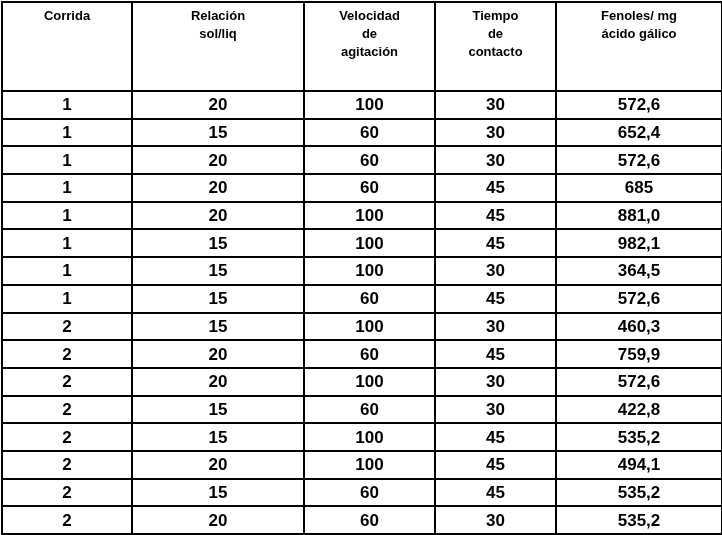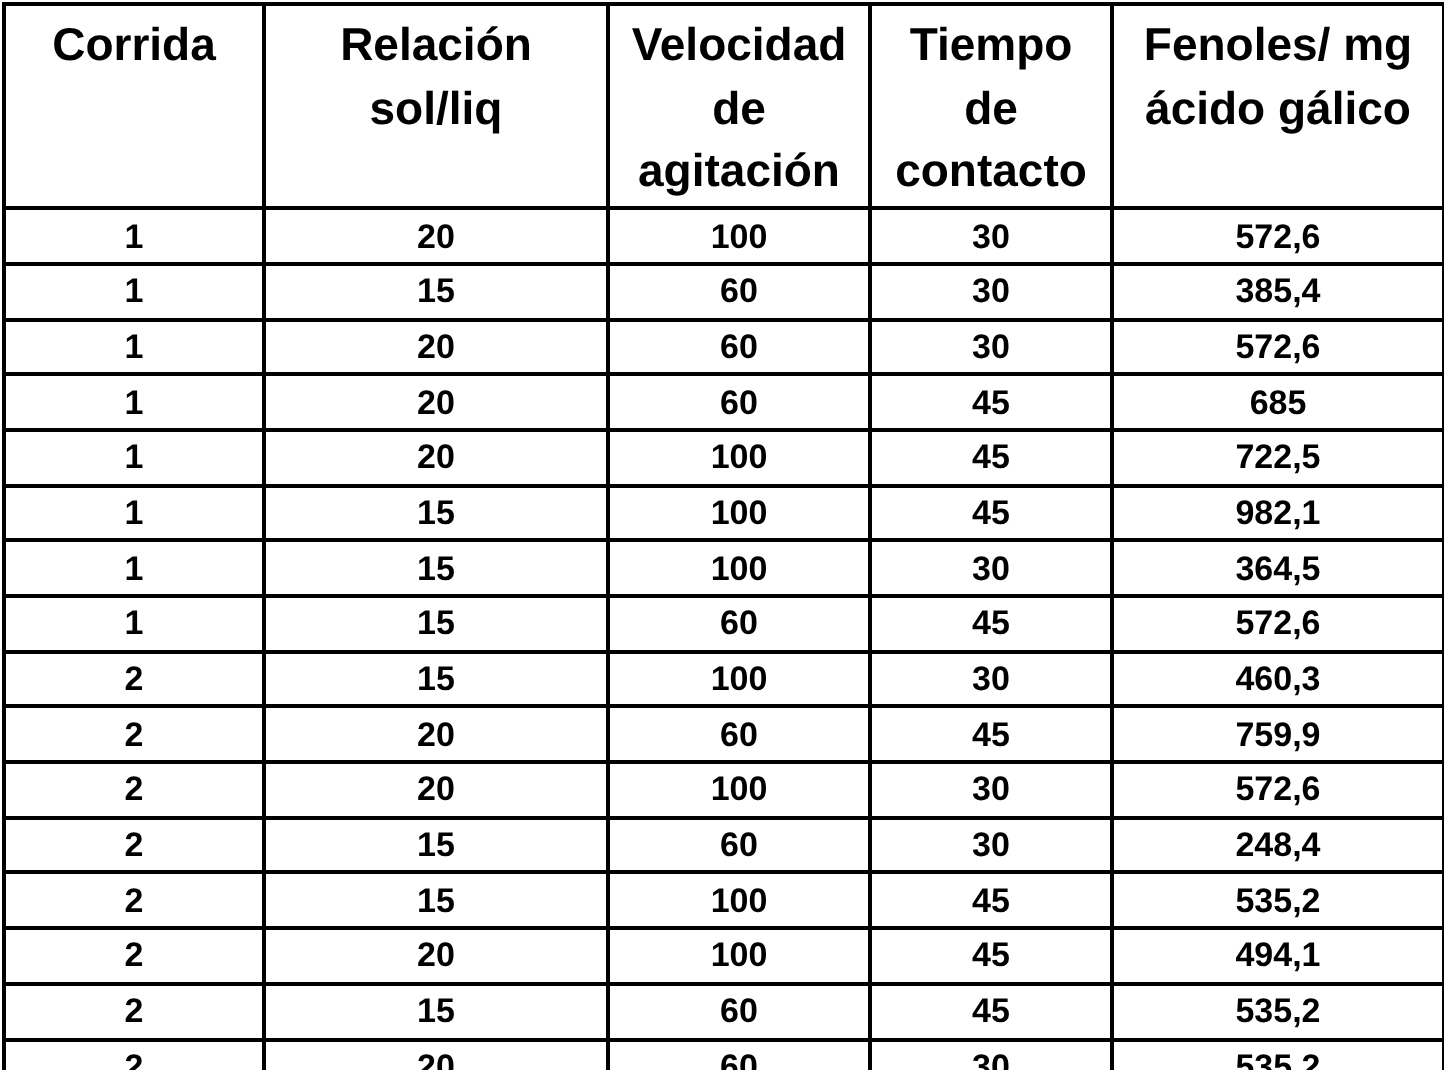--- a/index.html
+++ b/index.html
@@ -22,21 +22,21 @@
   th, td {
     border: 2px solid #000000;
     font-weight: bold;
     text-align: center;
     overflow: hidden;
   }
   th {
     height: 82px;
     vertical-align: top;
     padding-top: 4px;
-    font-size: 23px;
+    font-size: 13px;
     line-height: 1.38;
     white-space: pre-line;
   }
   td {
     height: 25.7px;
     vertical-align: middle;
     font-size: 17px;
     line-height: 1;
     padding: 0;
   }
@@ -74,42 +74,42 @@
           <td>20</td>
           <td>100</td>
           <td>30</td>
           <td>572,6</td>
         </tr>
         <tr>
           <td>1</td>
           <td>15</td>
           <td>60</td>
           <td>30</td>
-          <td>385,4</td>
+          <td>652,4</td>
         </tr>
         <tr>
           <td>1</td>
           <td>20</td>
           <td>60</td>
           <td>30</td>
           <td>572,6</td>
         </tr>
         <tr>
           <td>1</td>
           <td>20</td>
           <td>60</td>
           <td>45</td>
           <td>685</td>
         </tr>
         <tr>
           <td>1</td>
           <td>20</td>
           <td>100</td>
           <td>45</td>
-          <td>722,5</td>
+          <td>881,0</td>
         </tr>
         <tr>
           <td>1</td>
           <td>15</td>
           <td>100</td>
           <td>45</td>
           <td>982,1</td>
         </tr>
         <tr>
           <td>1</td>
@@ -144,21 +144,21 @@
           <td>20</td>
           <td>100</td>
           <td>30</td>
           <td>572,6</td>
         </tr>
         <tr>
           <td>2</td>
           <td>15</td>
           <td>60</td>
           <td>30</td>
-          <td>248,4</td>
+          <td>422,8</td>
         </tr>
         <tr>
           <td>2</td>
           <td>15</td>
           <td>100</td>
           <td>45</td>
           <td>535,2</td>
         </tr>
         <tr>
           <td>2</td>

